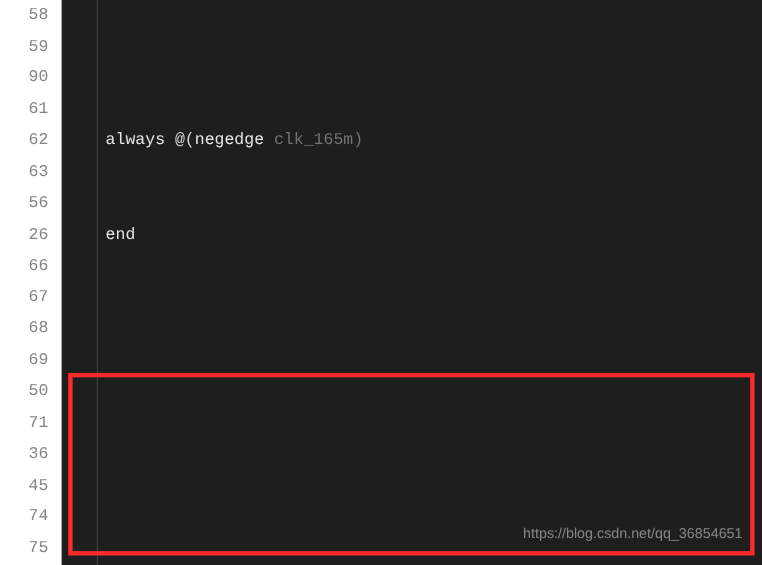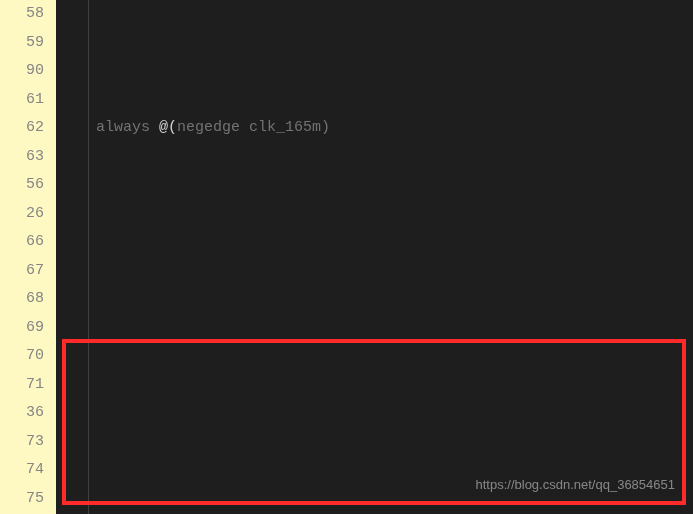--- a/index.html
+++ b/index.html
@@ -12,41 +12,41 @@
     width: 693px;
     height: 514px;
     overflow: hidden;
     position: relative;
   }
   .editor {
     display: flex;
     height: 100%;
   }
   .gutter {
-    background: #fef9c3;
+    background: #ffffff;
     color: #858585;
     text-align: right;
     padding: 0 12px 0 8px;
     user-select: none;
     flex-shrink: 0;
     width: 56px;
   }
   .gutter-line { height: 28.5px; }
   .code {
     flex: 1;
     position: relative;
     padding-left: 4px;
     white-space: pre;
     overflow: hidden;
   }
   .code-line {
     height: 28.5px;
     white-space: pre;
   }
-  .kw { color: #737373; }
+  .kw { color: #e5e5e5; }
   .ident { color: #737373; }
   .punct { color: #d4d4d4; }
   .guide {
     position: absolute;
     top: 0;
     bottom: 0;
     width: 1px;
     background: #404040;
   }
   .highlight-box {
@@ -78,32 +78,33 @@
     <div class="gutter-line">90</div>
     <div class="gutter-line">61</div>
     <div class="gutter-line">62</div>
     <div class="gutter-line">63</div>
     <div class="gutter-line">56</div>
     <div class="gutter-line">26</div>
     <div class="gutter-line">66</div>
     <div class="gutter-line">67</div>
     <div class="gutter-line">68</div>
     <div class="gutter-line">69</div>
-    <div class="gutter-line">70</div>
+    <div class="gutter-line">50</div>
     <div class="gutter-line">71</div>
     <div class="gutter-line">36</div>
-    <div class="gutter-line">73</div>
+    <div class="gutter-line">45</div>
     <div class="gutter-line">74</div>
     <div class="gutter-line">75</div>
   </div>
 
   <div class="code">
     <div class="guide" style="left:32px"></div>
 
     <div class="code-line"><span>    </span><span class="kw">always</span><span class="punct"> @(</span><span class="kw">negedge</span><span class="ident"> clk_165m)</span></div>
+    <div class="code-line"><span>    </span><span class="kw">end</span></div>
     <div class="code-line"><span></span></div>
     
     
     
     
     
     
     
     
     

